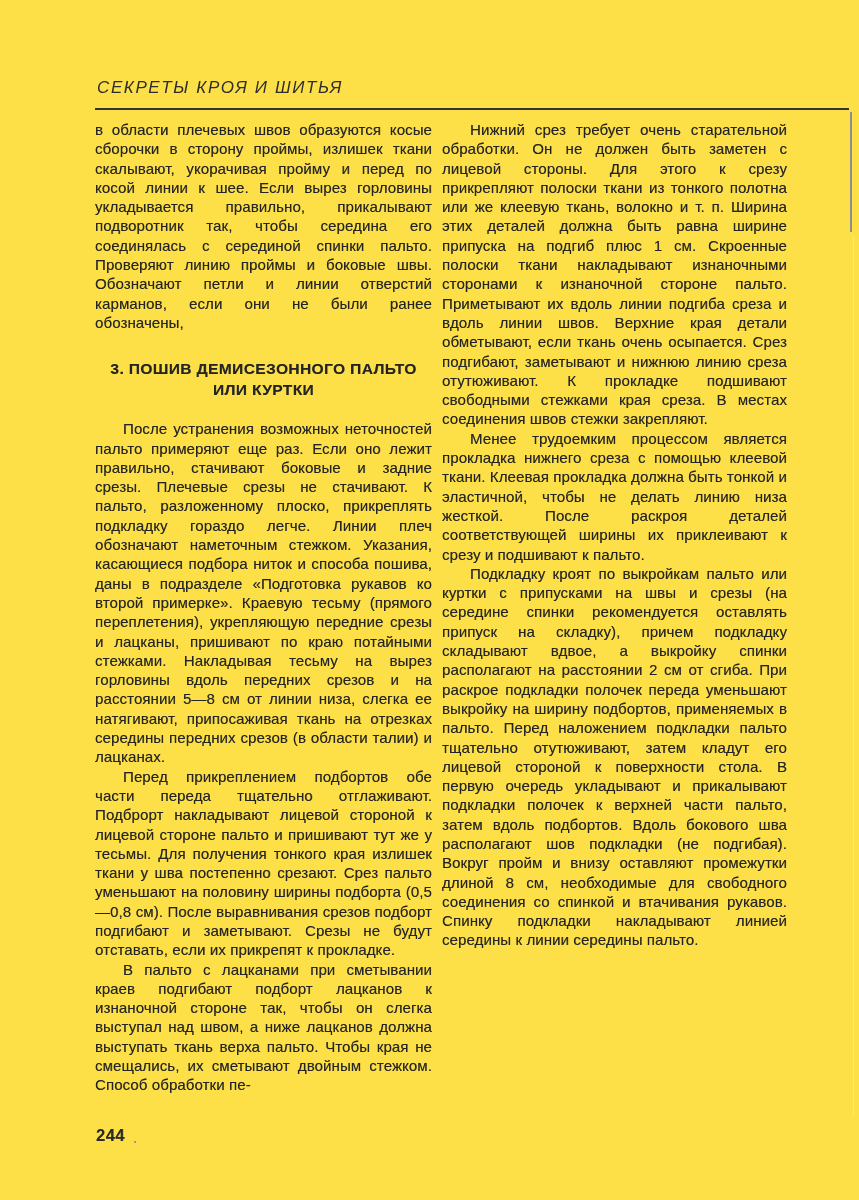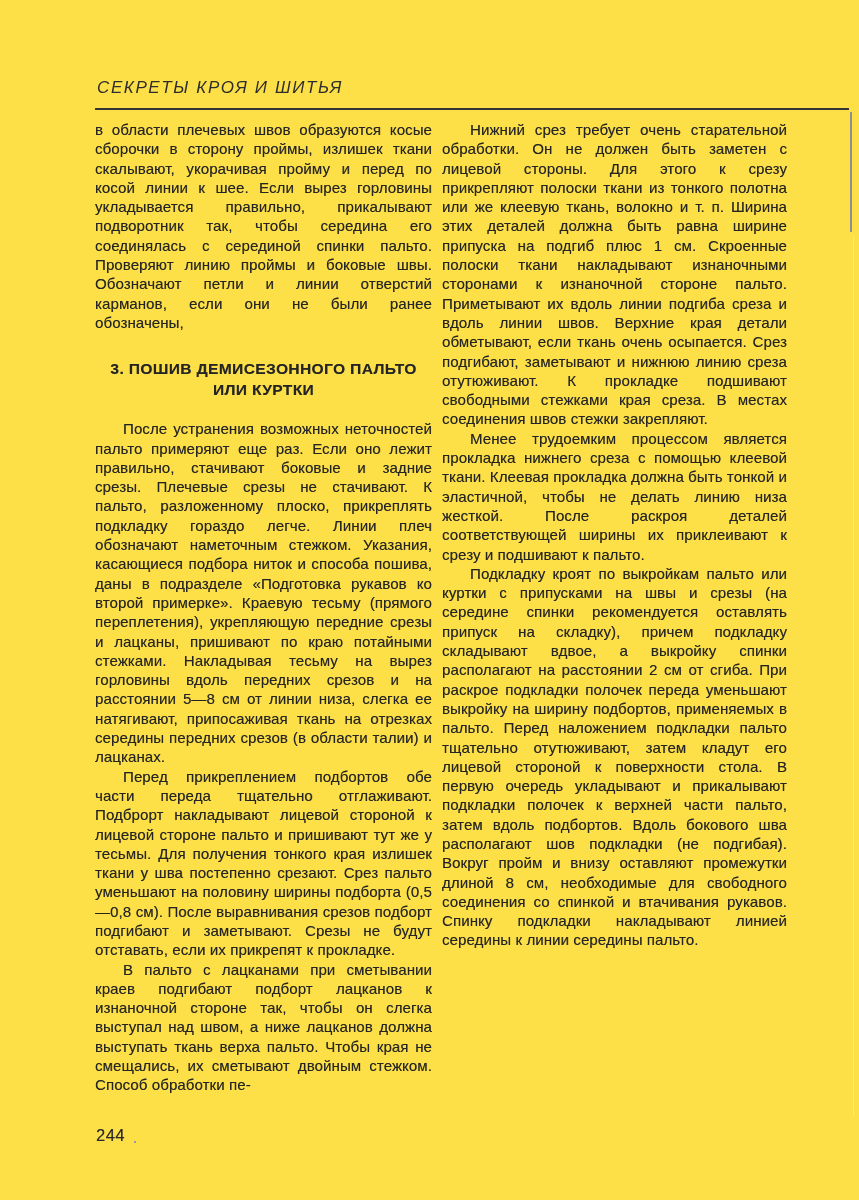--- a/index.html
+++ b/index.html
@@ -79,21 +79,21 @@
     letter-spacing: 0.4px;
     max-width: 312px;
     margin: 27px auto 19px auto;
     text-indent: 0;
   }
   .page-number {
     position: absolute;
     left: 96px;
     top: 1126px;
     font-size: 16.5px;
-    font-weight: normal;
+    font-weight: bold;
     letter-spacing: 0.5px;
     color: #2a2a2a;
     text-shadow: 0.3px 0.15px 0 rgba(36,36,36,0.45);
     text-align: center;
   }
   .page-number-speck {
     position: absolute;
     left: 134px;
     top: 1141px;
     width: 2px;

